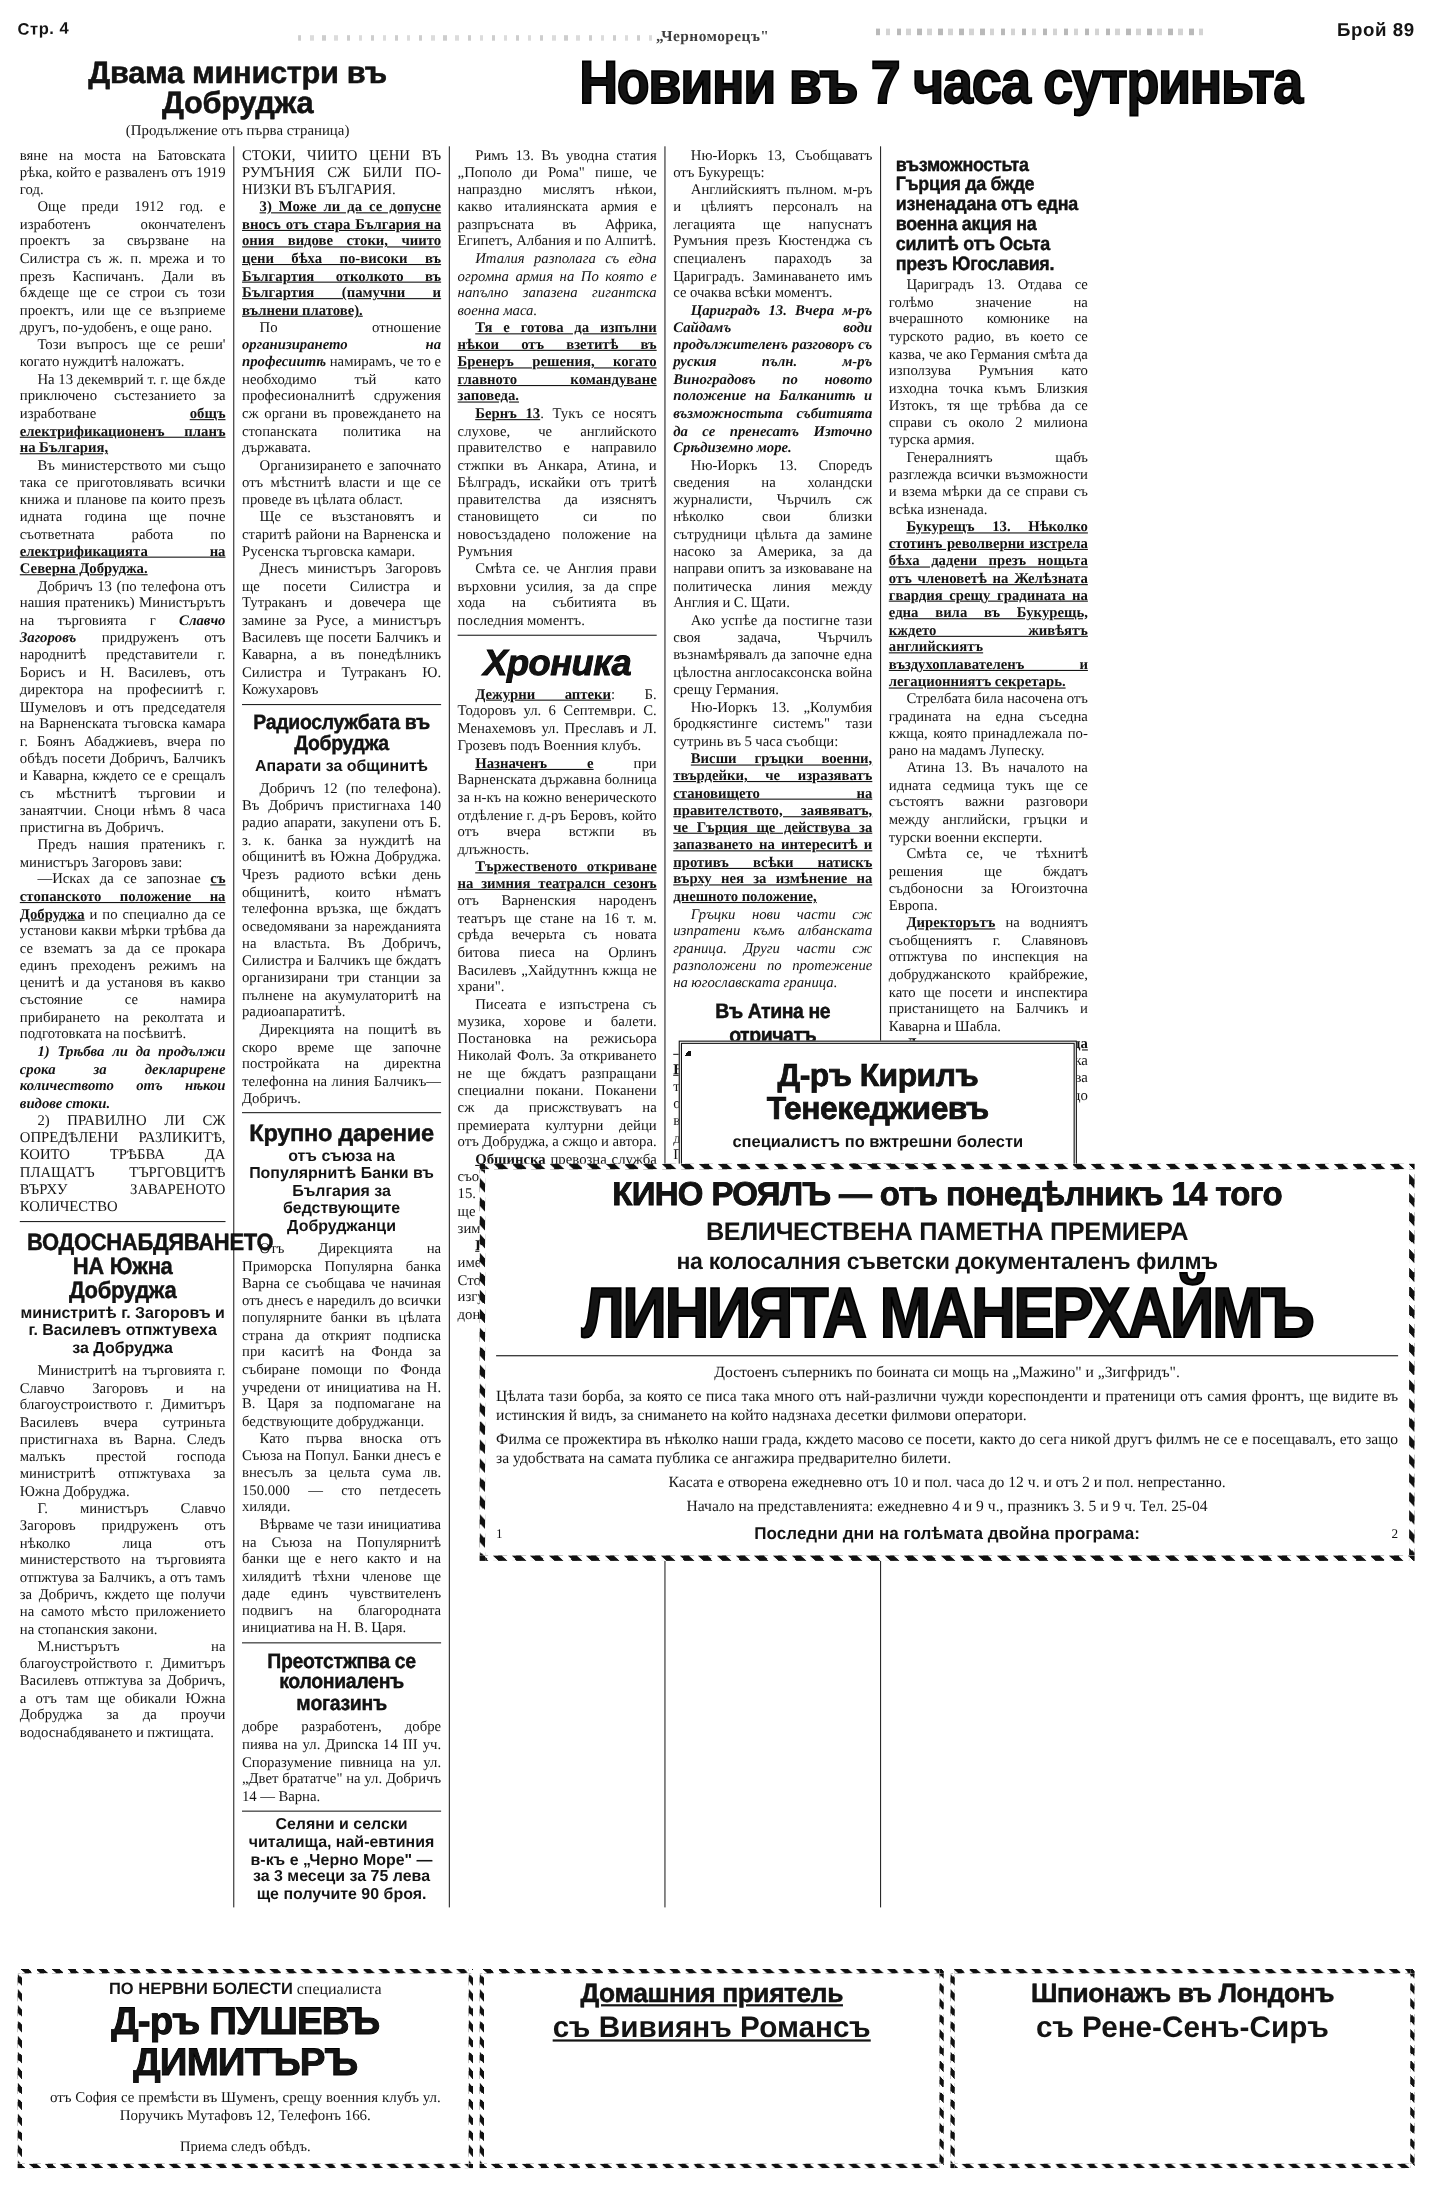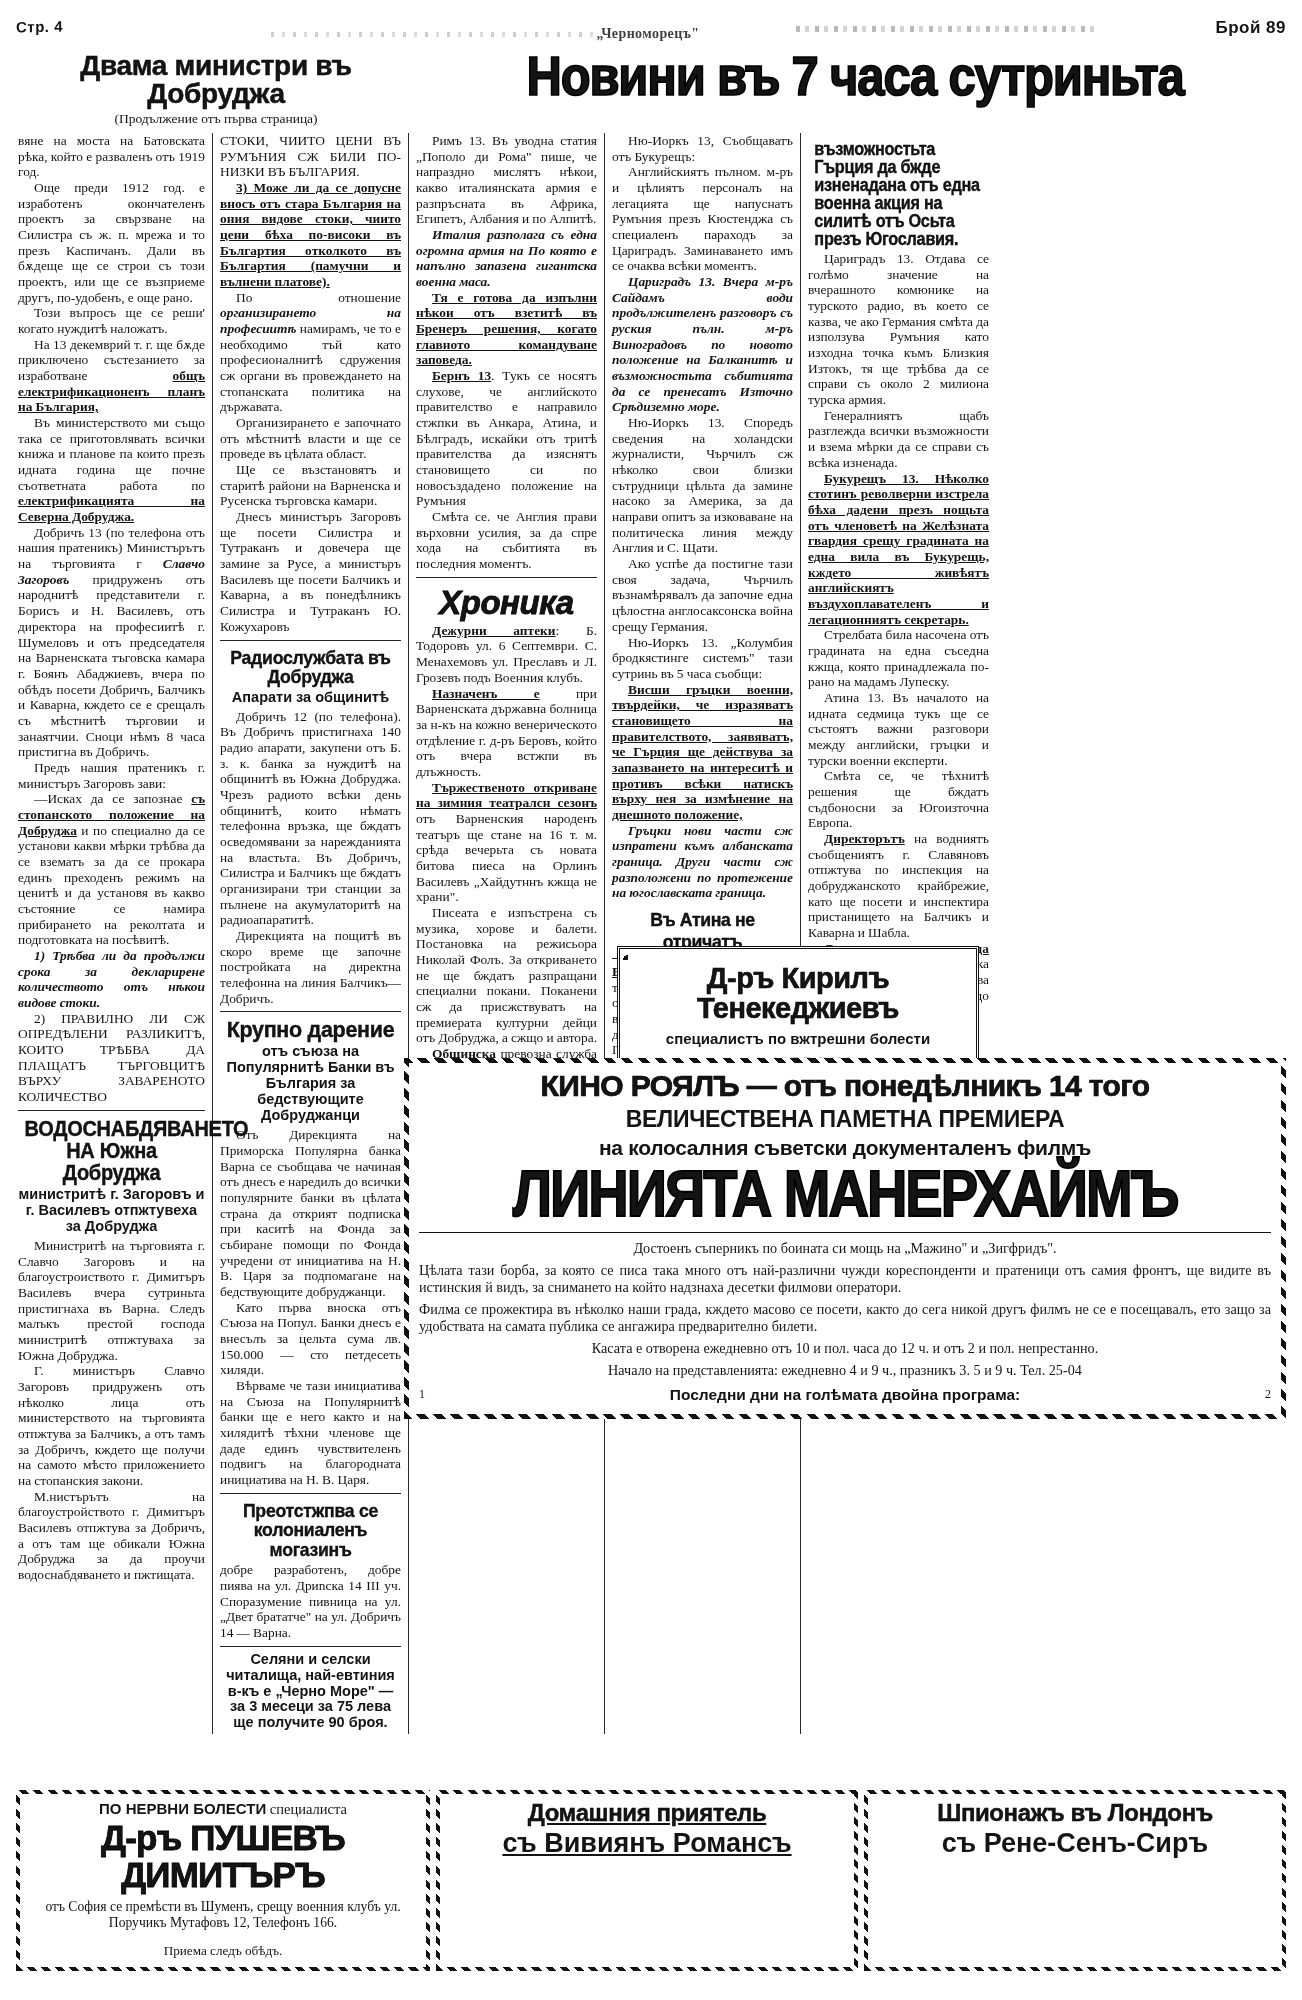--- a/index.html
+++ b/index.html
@@ -90,21 +90,21 @@
     border-left: 1px solid #2a2a2a;
   }
   .col:first-child { border-left: none; padding-left: 2px; }
   p.t {
     margin: 0; font-size: 13.4px; line-height: 1.17;
     text-align: justify; text-indent: 16px;
     hyphens: auto; word-spacing: -0.2px;
   }
   p.t.noind { text-indent: 0; }
   .b  { font-weight: bold; text-decoration: underline; }
-  .i  { font-style: italic; font-weight: bold; }
+  .i  { font-style: italic; }
   .bi { font-weight: bold; font-style: italic; }
 
   
   h3.sec {
     margin: 7px 0 3px 0;
     font-family: "Liberation Sans", sans-serif;
     font-weight: bold;
     font-size: 19px; line-height: 1.03;
     text-align: center;
     letter-spacing: -0.3px;
@@ -357,21 +357,21 @@
       <div class="ad-dr-name">Д-ръ Кирилъ Тенекеджиевъ</div>
       <div class="ad-dr-spec">специалистъ по вжтрешни болести</div>
       <div class="ad-dr-ret">се завърна</div>
       <div class="ad-dr-foot">
         <span>СЪБОРНА 26</span>
         <span>ТЕЛЕФ. 26-53</span>
       </div>
     </div>
   </div>
 
-  <div style="position:absolute; left:404px; top:1050px; right:16px;">
+  <div style="position:absolute; left:436px; top:1050px; right:16px;">
     <div class="ad-cine">
       <div class="cine-l1">КИНО РОЯЛЪ  —  отъ понедѣлникъ 14 того</div>
       <div class="cine-l2">ВЕЛИЧЕСТВЕНА ПАМЕТНА ПРЕМИЕРА</div>
       <div class="cine-l3">на колосалния съветски документаленъ филмъ</div>
       <div class="cine-title">ЛИНИЯТА МАНЕРХАЙМЪ</div>
       <div class="cine-rule"></div>
       <p class="cine-p">Достоенъ съперникъ по боината си мощь на „Мажино" и „Зигфридъ".</p>
       <p class="cine-p" style="text-align:justify;">Цѣлата тази борба, за която се писа така много отъ най-различни чужди кореспонденти и пратеници отъ самия фронтъ, ще видите въ истинския й видъ, за снимането на който надзнаха десетки филмови оператори.</p>
       <p class="cine-p" style="text-align:justify;">Филма се прожектира въ нѣколко наши града, кждето масово се посети, както до сега никой другъ филмъ не се е посещавалъ, ето защо за удобствата на самата публика се ангажира предварително билети.</p>
       <p class="cine-p">Касата е отворена ежедневно отъ 10 и пол. часа до 12 ч. и отъ 2 и пол. непрестанно.</p>

